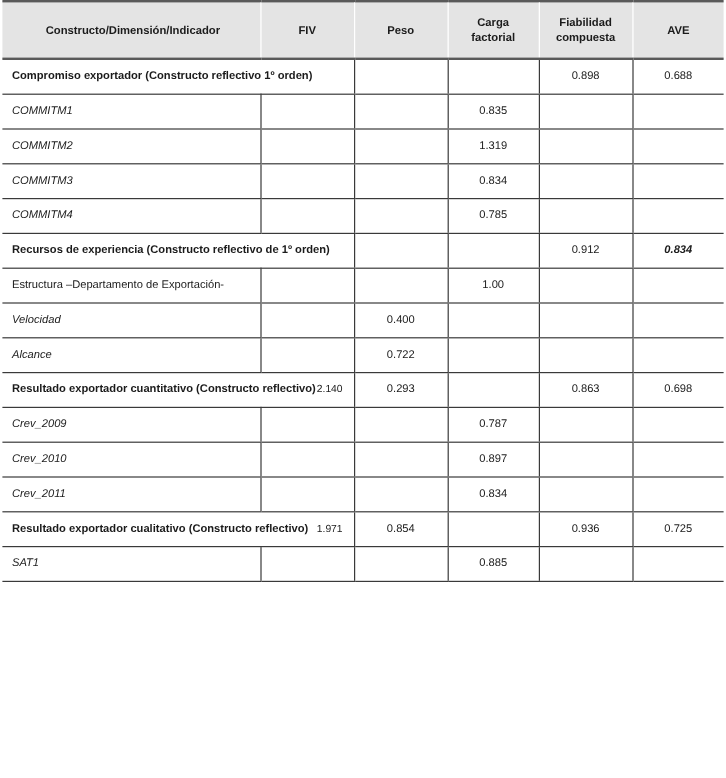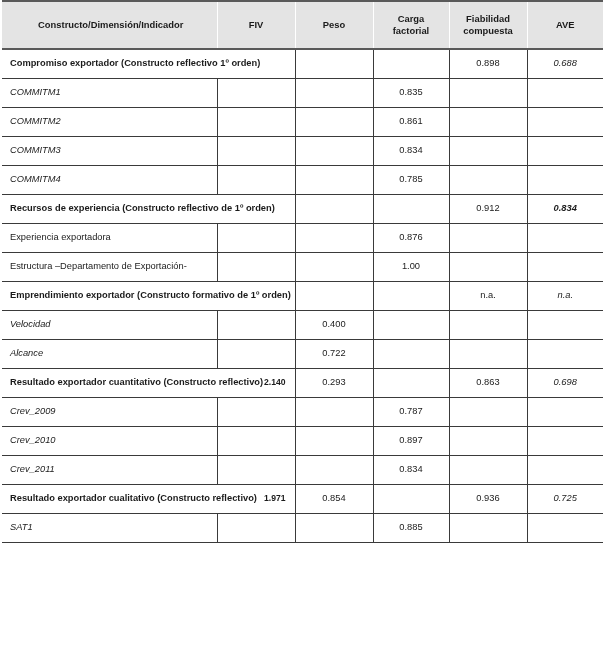--- a/index.html
+++ b/index.html
@@ -60,36 +60,36 @@
     border-bottom: 1.1px solid #3a3a3a;
     border-left: 1.1px solid #3a3a3a;
     padding: 0 8px;
     height: 29px;
     box-sizing: border-box;
     vertical-align: middle;
     font-size: 9.3px;
     line-height: 1.2;
   }
   tbody td.col-first { border-left: none; }
-  tbody td.col-last  { border-right: none; font-style: italic; }
+  tbody td.col-last  { border-right: none; }
 
   td.cell-name {
     text-align: left;
     white-space: nowrap;
   }
   td.cell-num {
     text-align: center;
   }
 
   
   tr.construct td.cell-name {
     font-weight: bold;
   }
   tr.construct td.cell-name .fiv-inline {
-    font-weight: bold;
+    font-weight: normal;
     font-size: 8.6px;
     float: right;
     padding-right: 1px;
   }
   
   td.cell-name.italic { font-style: italic; }
   td.bold-italic { font-style: italic; font-weight: bold; }
 </style>
 </head>
 <body>
@@ -130,21 +130,21 @@
           <td class="cell-num"></td>
           <td class="cell-num"></td>
           <td class="cell-num">0.835</td>
           <td class="cell-num"></td>
           <td class="cell-num col-last"></td>
         </tr>
         <tr class="indicator">
           <td class="cell-name col-first italic">COMMITM2</td>
           <td class="cell-num"></td>
           <td class="cell-num"></td>
-          <td class="cell-num">0.861</td>
+          <td class="cell-num">1.319</td>
           <td class="cell-num"></td>
           <td class="cell-num col-last"></td>
         </tr>
         <tr class="indicator">
           <td class="cell-name col-first italic">COMMITM3</td>
           <td class="cell-num"></td>
           <td class="cell-num"></td>
           <td class="cell-num">0.834</td>
           <td class="cell-num"></td>
           <td class="cell-num col-last"></td>
@@ -158,41 +158,26 @@
           <td class="cell-num col-last"></td>
         </tr>
         <tr class="construct">
           <td class="cell-name col-first" colspan="2">Recursos de experiencia (Constructo reflectivo de 1º orden)</td>
           <td class="cell-num"></td>
           <td class="cell-num"></td>
           <td class="cell-num">0.912</td>
           <td class="cell-num bold-italic col-last">0.834</td>
         </tr>
         <tr class="indicator">
-          <td class="cell-name col-first">Experiencia exportadora</td>
-          <td class="cell-num"></td>
-          <td class="cell-num"></td>
-          <td class="cell-num">0.876</td>
-          <td class="cell-num"></td>
-          <td class="cell-num col-last"></td>
-        </tr>
-        <tr class="indicator">
           <td class="cell-name col-first">Estructura –Departamento de Exportación-</td>
           <td class="cell-num"></td>
           <td class="cell-num"></td>
           <td class="cell-num">1.00</td>
           <td class="cell-num"></td>
           <td class="cell-num col-last"></td>
-        </tr>
-        <tr class="construct">
-          <td class="cell-name col-first" colspan="2">Emprendimiento exportador (Constructo formativo de 1º orden)</td>
-          <td class="cell-num"></td>
-          <td class="cell-num"></td>
-          <td class="cell-num">n.a.</td>
-          <td class="cell-num col-last">n.a.</td>
         </tr>
         <tr class="indicator">
           <td class="cell-name col-first italic">Velocidad</td>
           <td class="cell-num"></td>
           <td class="cell-num">0.400</td>
           <td class="cell-num"></td>
           <td class="cell-num"></td>
           <td class="cell-num col-last"></td>
         </tr>
         <tr class="indicator">

